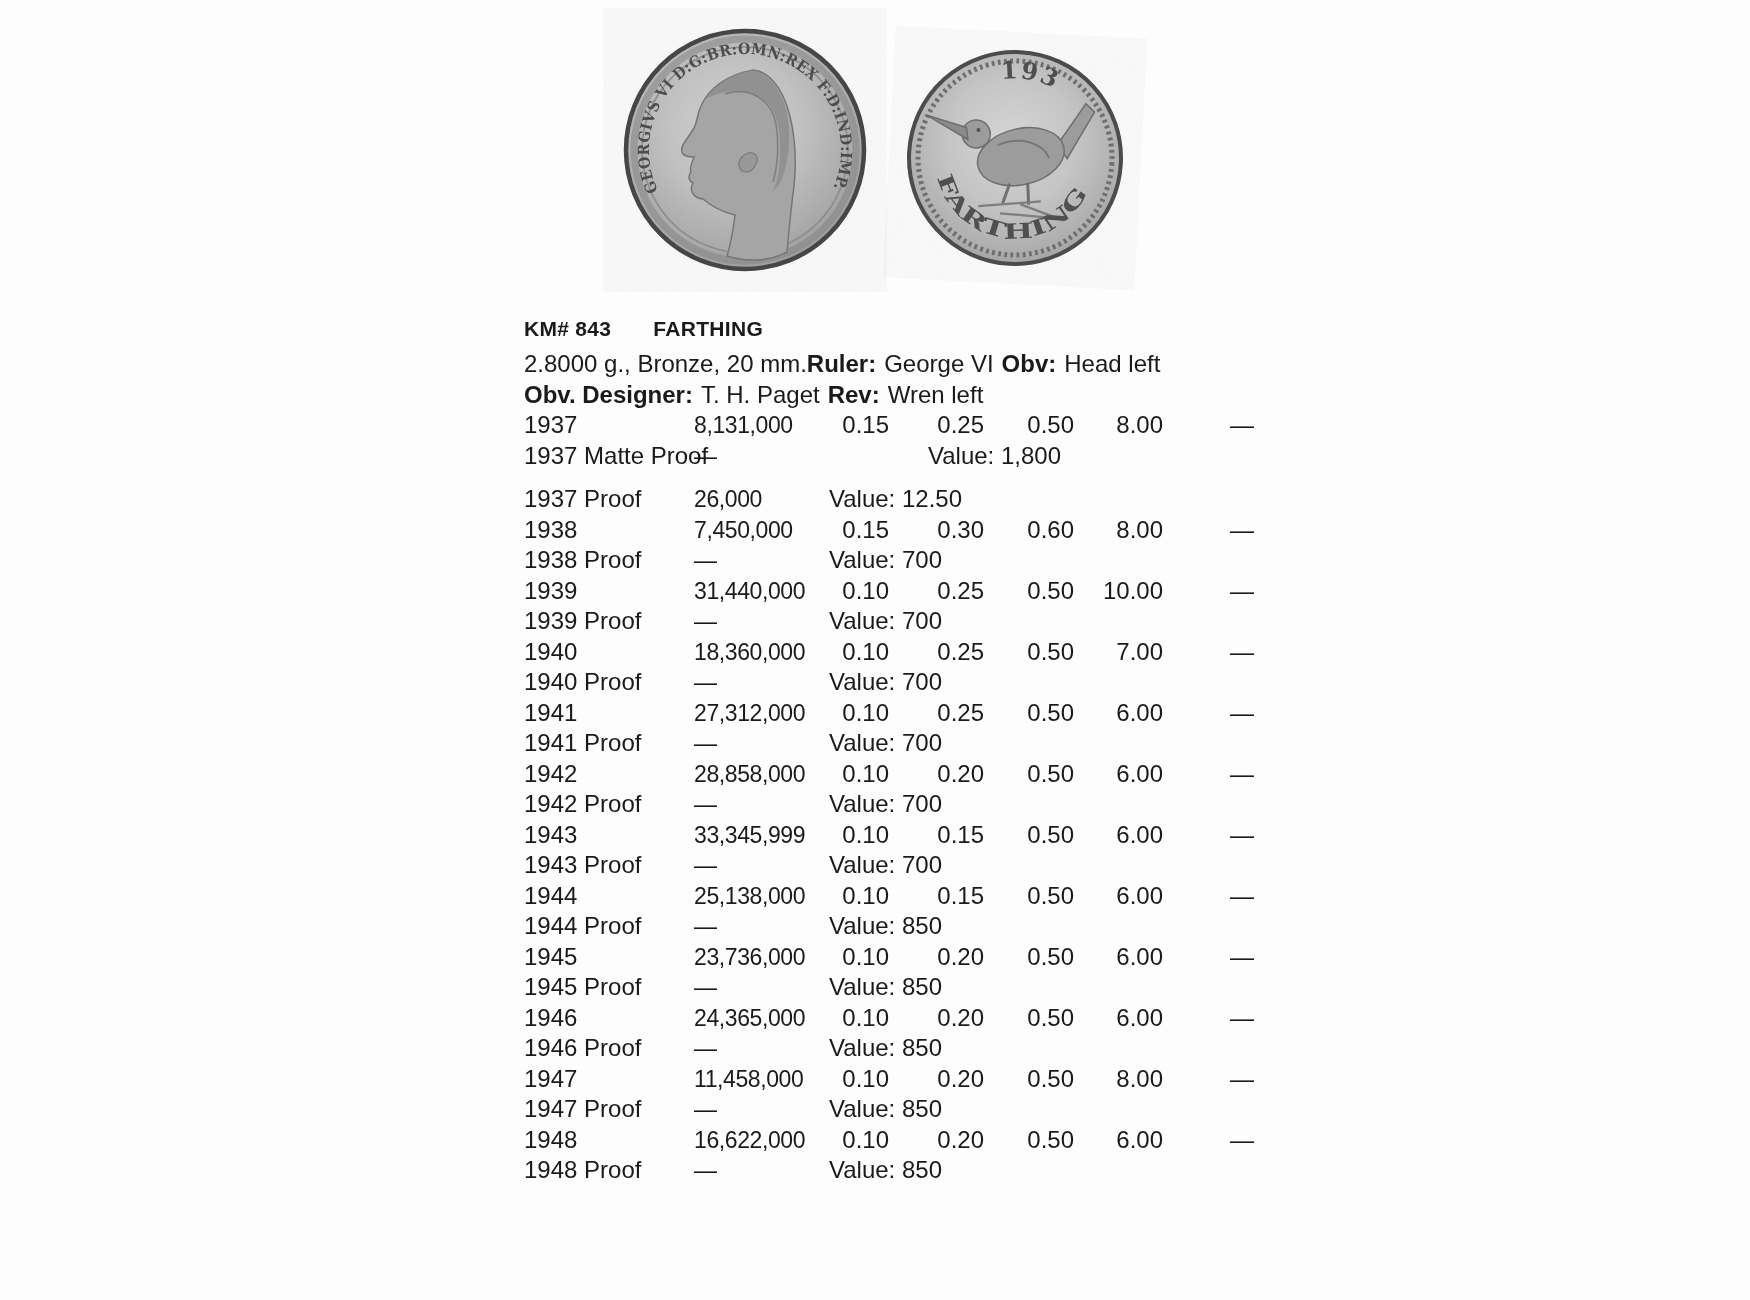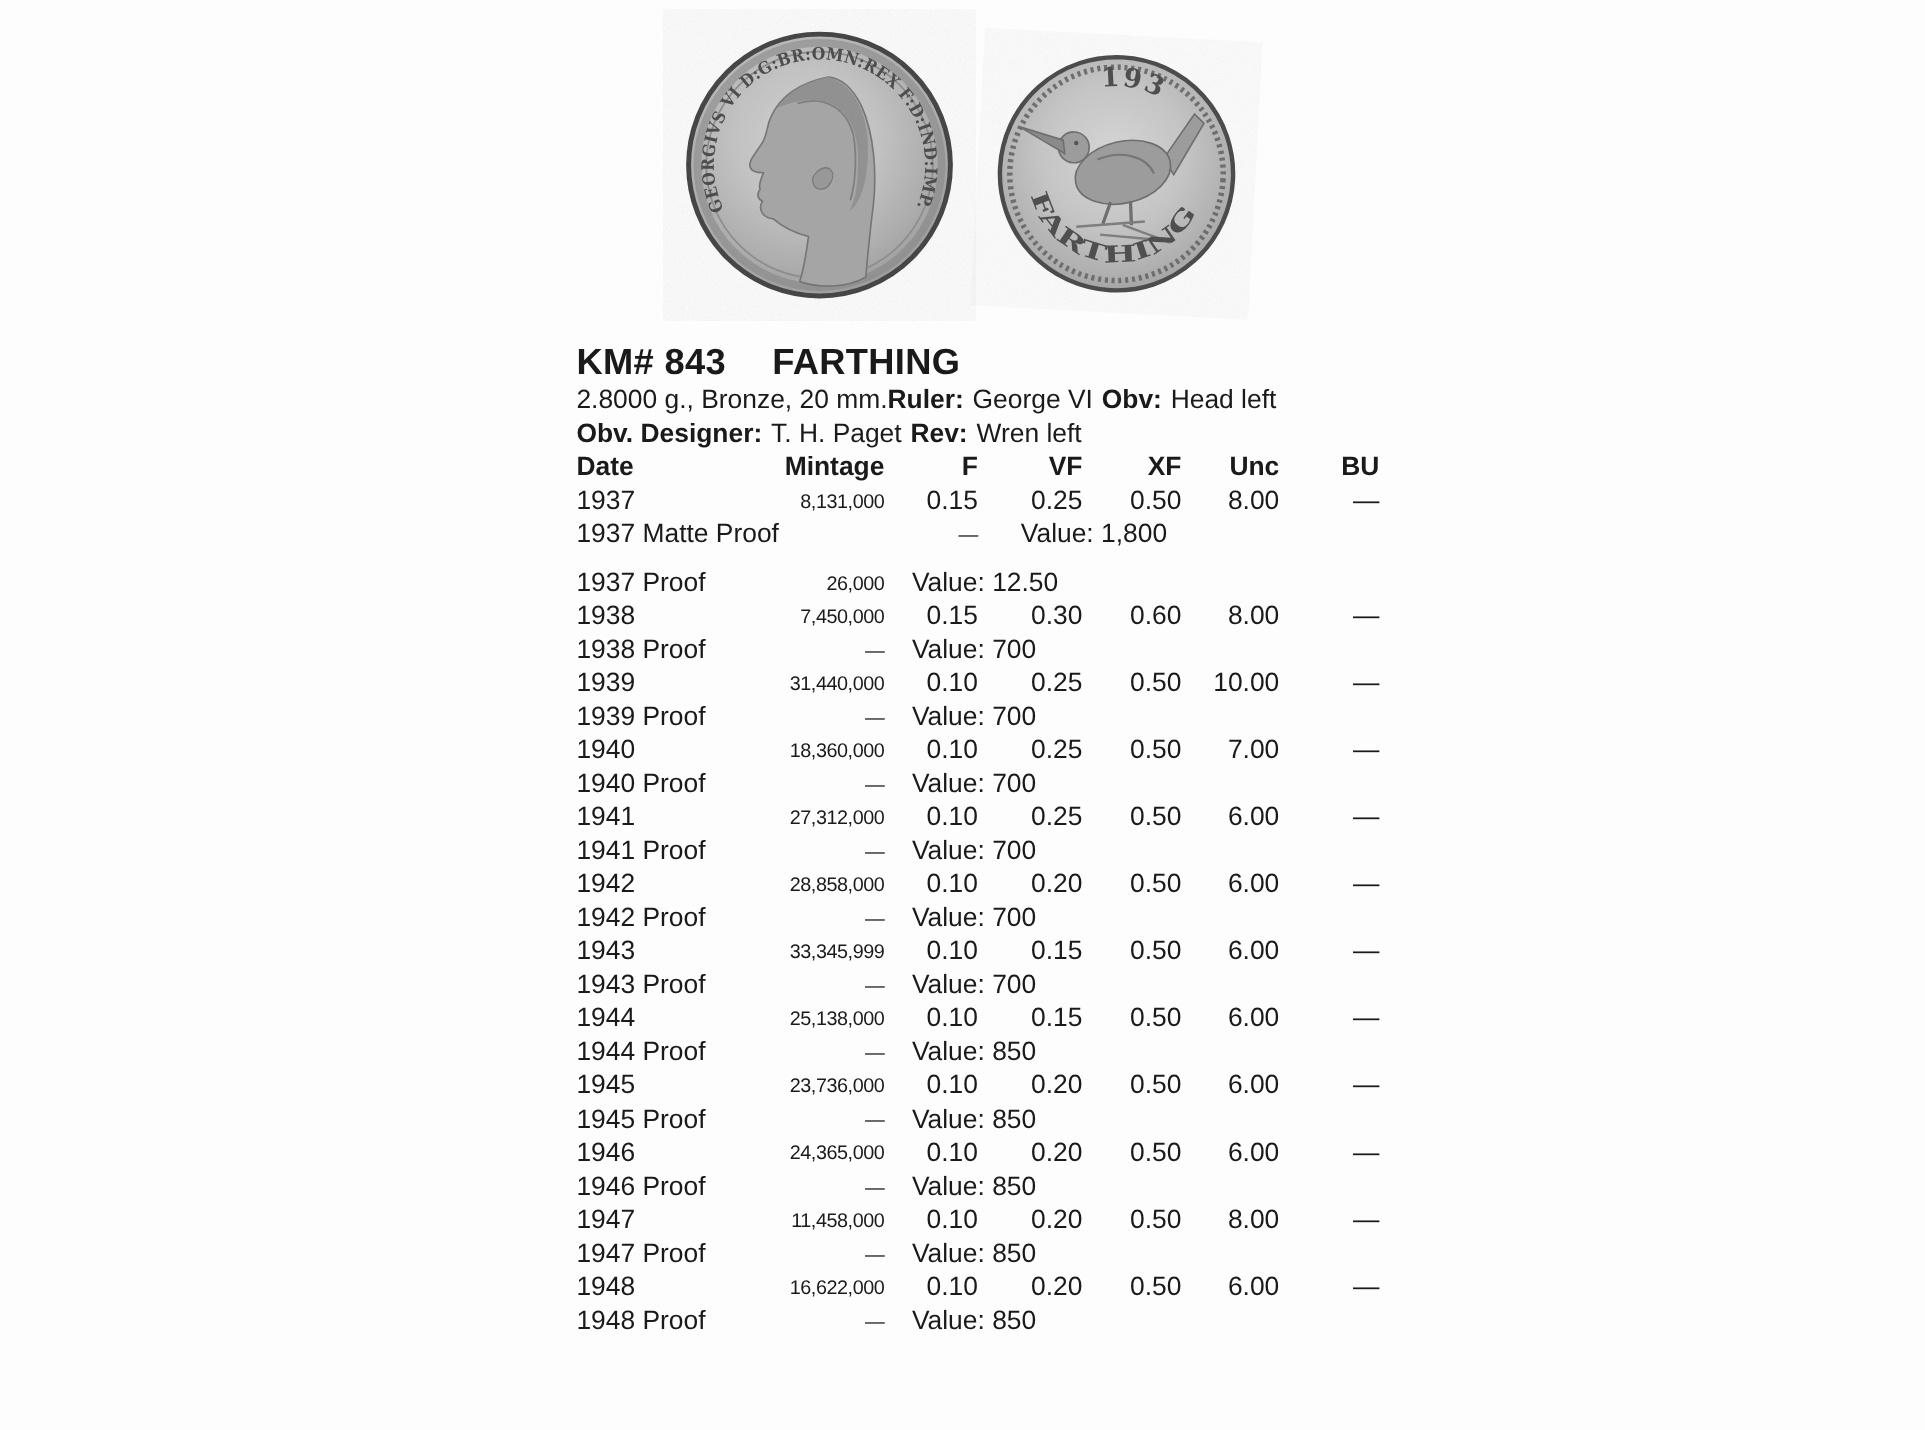--- a/index.html
+++ b/index.html
@@ -10,38 +10,38 @@
     color:#1a1a1a;
   }
   .page{position:relative;width:1750px;height:1300px;background:#fdfdfd;}
 
   
   #coins{position:absolute;top:0;left:0;}
 
   
   .text-block{position:absolute;left:524px;top:310px;width:732px;}
 
-  .title-line{font-size:33px;font-weight:700;line-height:38px;letter-spacing:.3px;white-space:nowrap;}
+  .title-line{font-size:21px;font-weight:700;line-height:38px;letter-spacing:.3px;white-space:nowrap;}
   .title-line .title-name{margin-left:42px;}
 
   .info-line{font-size:24px;line-height:31px;white-space:nowrap;}
   .info-line b{font-weight:700;}
   .gap-lg{}
   .gap-sm{margin-left:8px;}
 
   
   .trow{
     display:grid;
     grid-template-columns:170px 110px 85px 95px 90px 89px 91px;
     height:30.5px;line-height:30.5px;
     font-size:24px;white-space:nowrap;
   }
   .trow.head{font-weight:700;}
   .trow .num{text-align:right;}
-  .trow .mint{text-align:right;letter-spacing:-0.4px;font-size:18px;}
+  .trow .mint{text-align:left;letter-spacing:-0.4px;font-size:23px;}
   .trow.proofrow{grid-template-columns:170px 110px auto;}
   .trow.matterow{grid-template-columns:170px 195px auto;}
   .trow .val{padding-left:25px;}
   .trow.matterow .val{padding-left:39px;}
   .after-note{margin-top:13px;}
 
   .noteblock{padding-left:40px;text-align:center;font-size:24px;}
   .noteline{height:26px;line-height:26px;white-space:nowrap;}
   .noteline b{font-weight:700;}
 </style>
@@ -144,29 +144,20 @@
     </div>
 
     <div class="info-line">
       <span>2.8000 g., Bronze, 20 mm.</span><b class="gap-lg">Ruler:</b><span class="gap-sm">George VI</span><b class="gap-sm">Obv:</b><span class="gap-sm">Head left</span>
     </div>
 
     <div class="info-line">
       <b>Obv. Designer:</b><span class="gap-sm">T. H. Paget</span><b class="gap-sm">Rev:</b><span class="gap-sm">Wren left</span>
     </div>
 
-    <div class="trow head">
-      <span>Date</span>
-      <span class="num">Mintage</span>
-      <span class="num">F</span>
-      <span class="num">VF</span>
-      <span class="num">XF</span>
-      <span class="num">Unc</span>
-      <span class="num">BU</span>
-    </div>
 
     <div>
         <div class="trow">
           <span>1937</span>
           <span class="mint">8,131,000</span>
           <span class="num">0.15</span>
           <span class="num">0.25</span>
           <span class="num">0.50</span>
           <span class="num">8.00</span>
           <span class="num">—</span>

